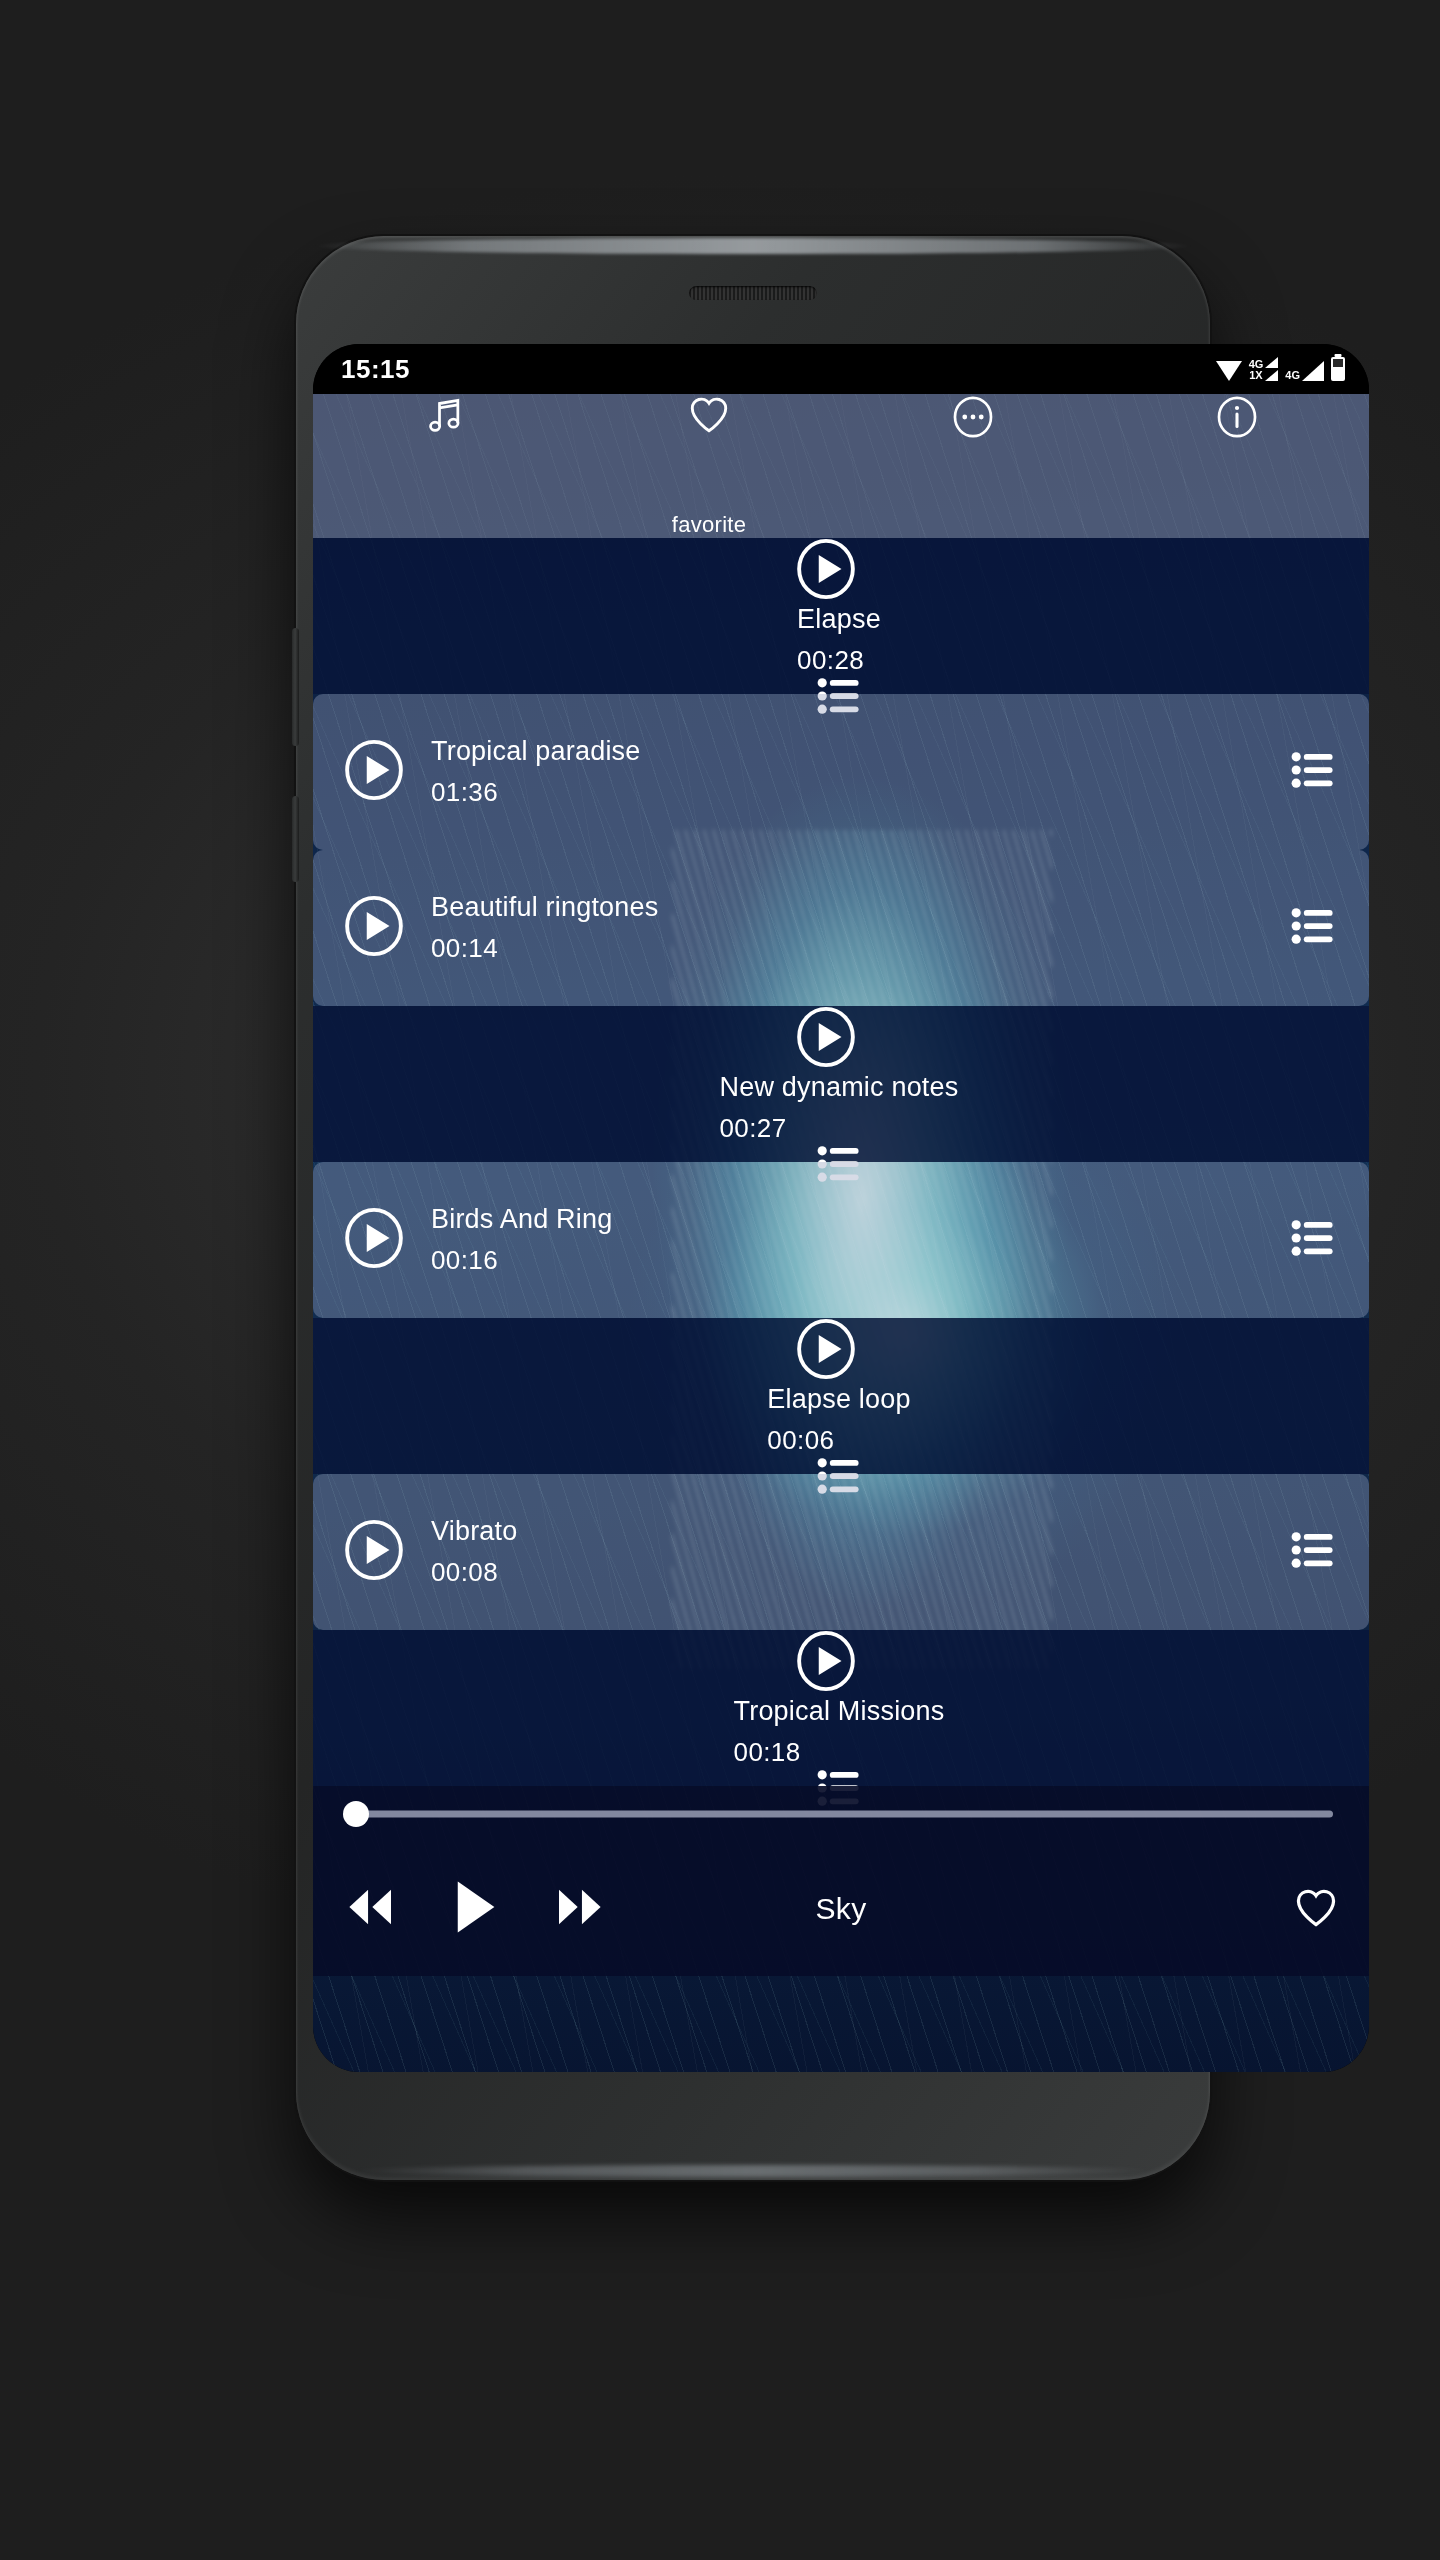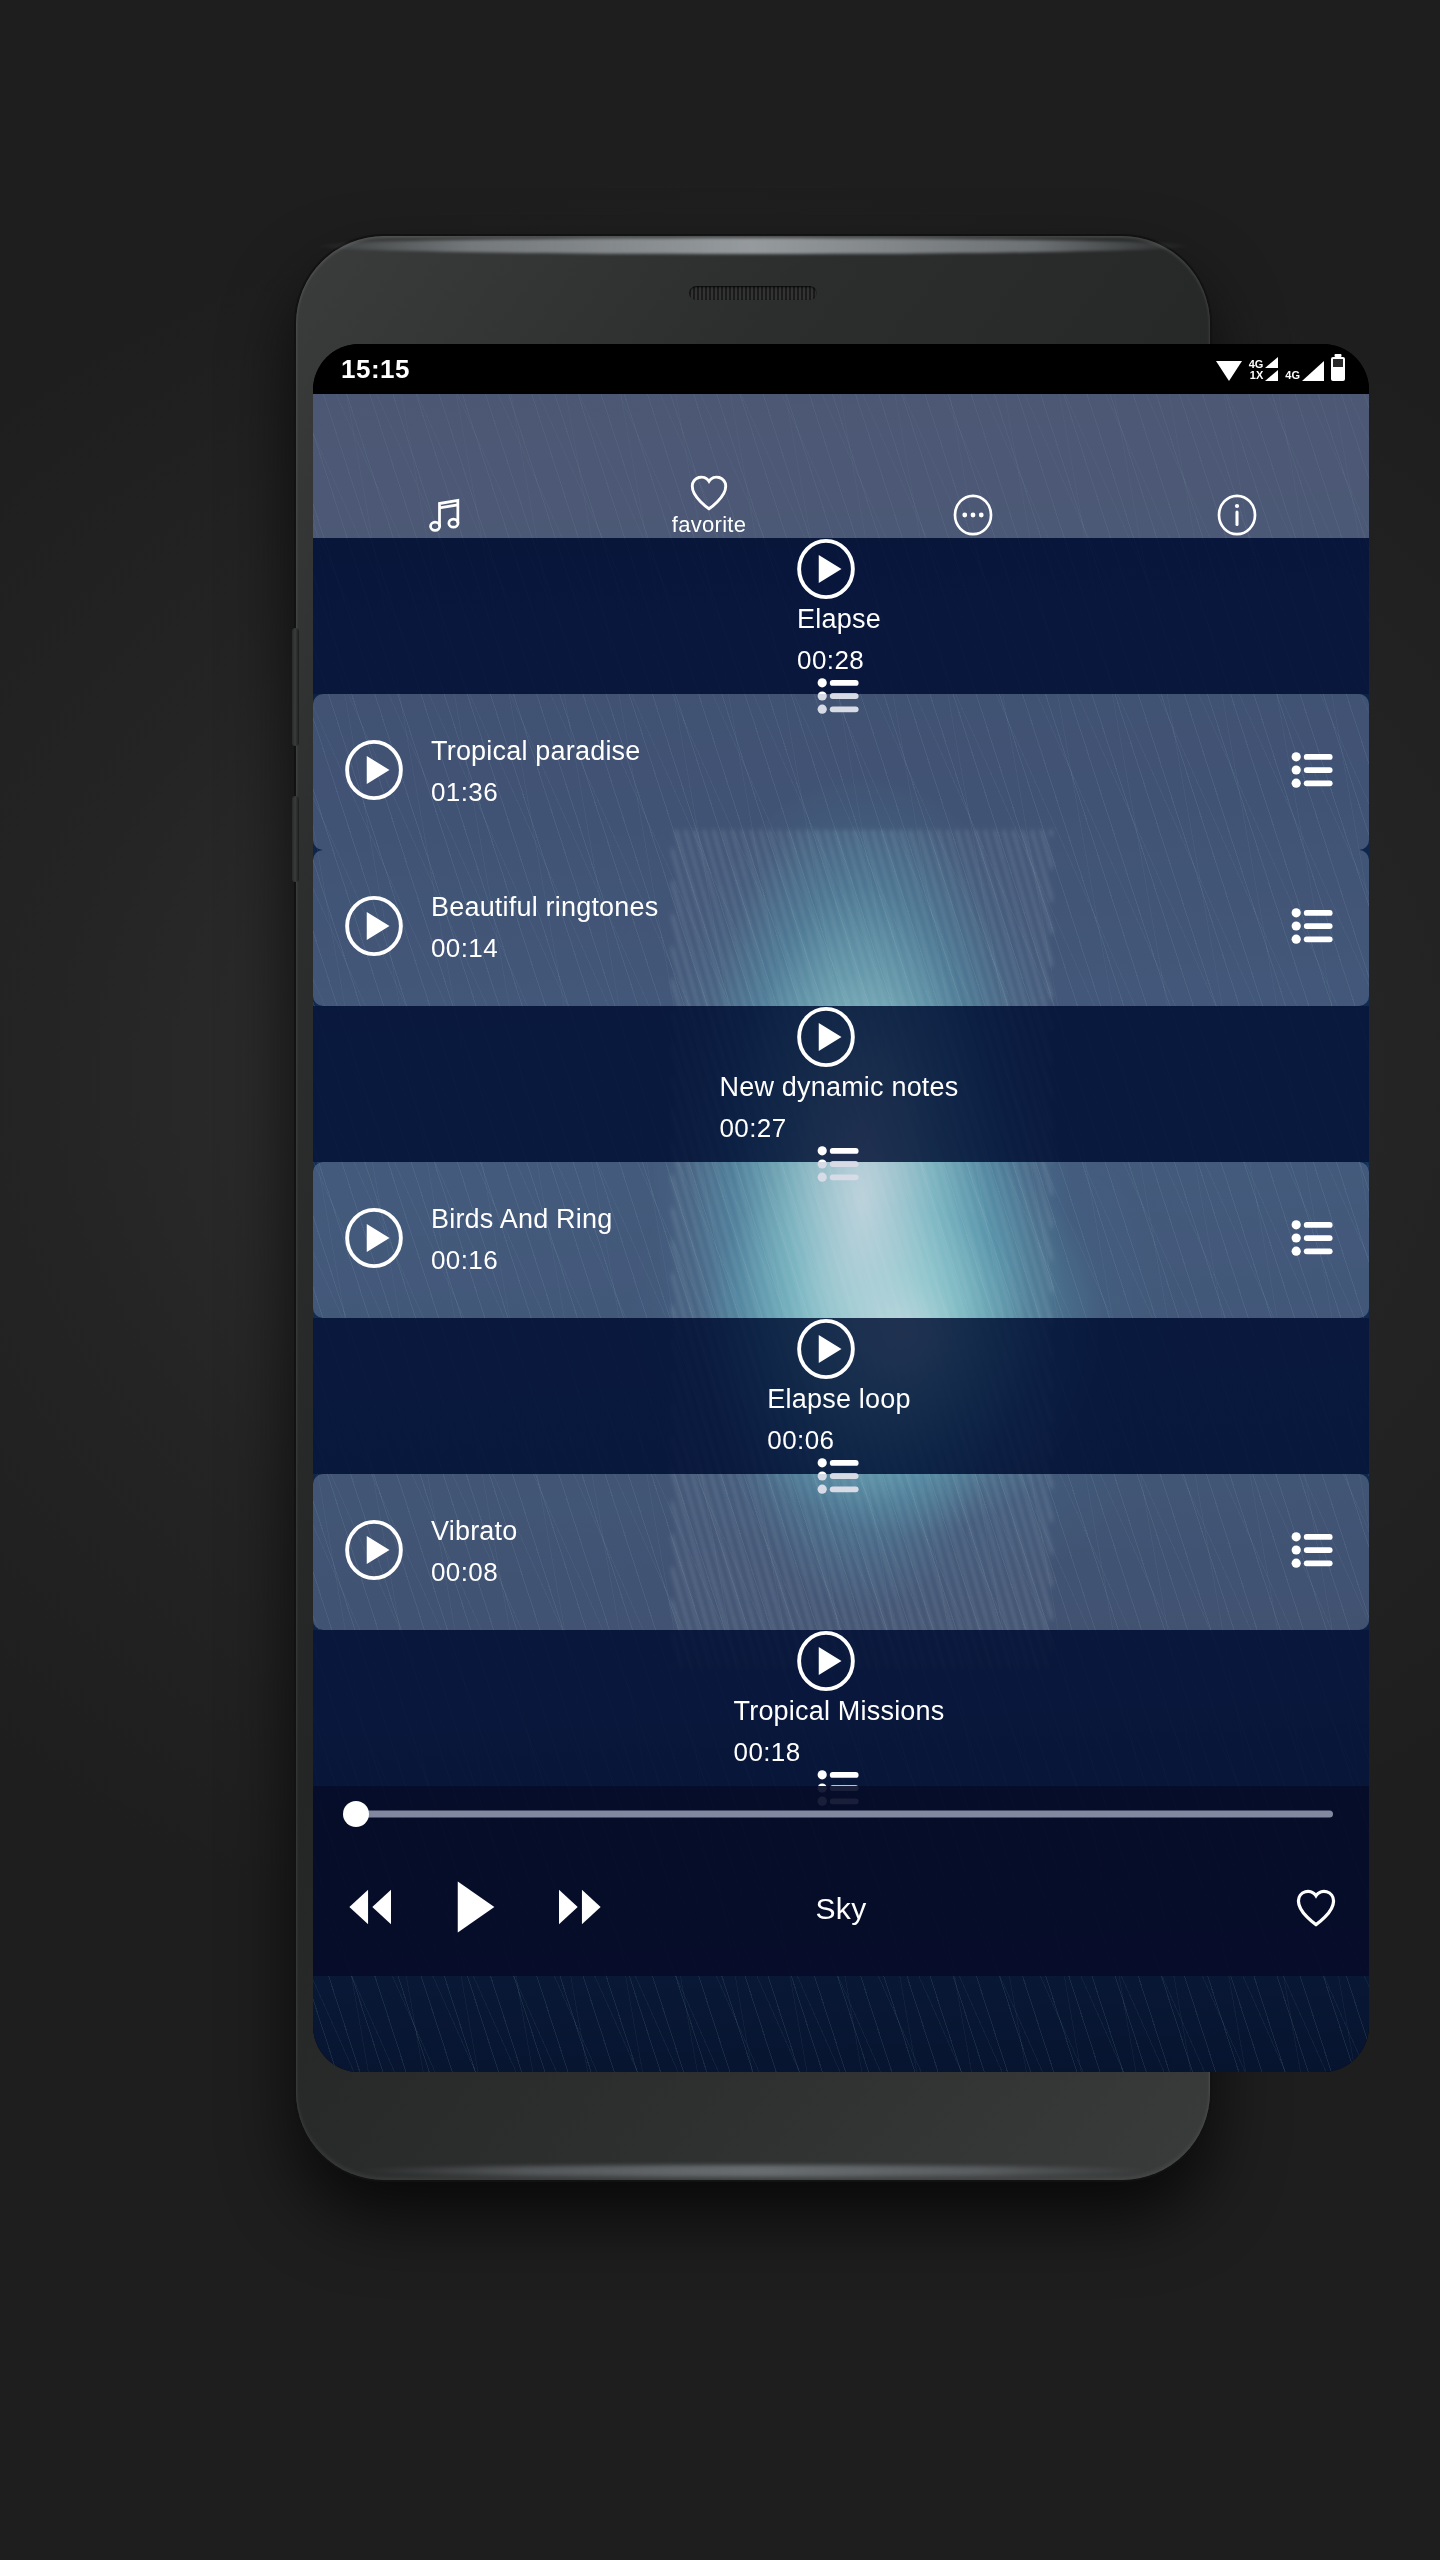--- a/index.html
+++ b/index.html
@@ -84,21 +84,21 @@
   #statusbar{
     position:relative;
     height:50px; background:#000;
     display:flex; align-items:center;
     padding:0 24px 0 28px;
     color:#fff;
   }
   #status-time{ font-size:26px; font-weight:700; letter-spacing:.5px; }
   #status-icons{ margin-left:auto; display:flex; align-items:flex-end; gap:7px; }
   .sig-wrap{ display:flex; align-items:flex-end; gap:2px; }
-  .sig-labels{ display:flex; flex-direction:column; align-items:flex-end; line-height:1; }
+  .sig-labels{ display:flex; flex-direction:column; align-items:center; line-height:1; }
   .sig-labels span{ font-size:11px; font-weight:700; }
   .tri{ width:0;height:0;border-style:solid;border-width:0 0 20px 22px;border-color:transparent transparent #fff transparent; }
   .tri-sm{ border-width:0 0 11px 13px; }
   .wifi{ width:0;height:0;border-style:solid;border-width:20px 13px 0 13px;border-color:#fff transparent transparent transparent; }
   .batt{ width:14px;height:24px;border:2px solid #fff;border-radius:2px;position:relative;background:linear-gradient(#2a2a2a 0 42%,#fff 42% 100%); }
   .batt::before{ content:"";position:absolute;left:50%;top:-5px;transform:translateX(-50%);width:7px;height:3px;background:#fff;border-radius:1px; }
 
   
   #app{
     position:relative;
@@ -132,21 +132,21 @@
   
   #toolbar{
     position:relative; z-index:3;
     height:144px;
     background:rgba(120,128,155,.60);
     display:flex; align-items:center;
     color:#fff;
   }
   .tb-item{
     flex:1; display:flex; flex-direction:column;
-    align-items:center; justify-content:flex-end; 
+    align-items:center; justify-content:space-between; 
     height:100%;
   }
   .tb-label{ font-size:22px; letter-spacing:.3px; }
   .ico-svg{ display:block; }
 
   
   #list{ position:relative; z-index:3; }
   .row{
     position:relative;
     height:156px;

